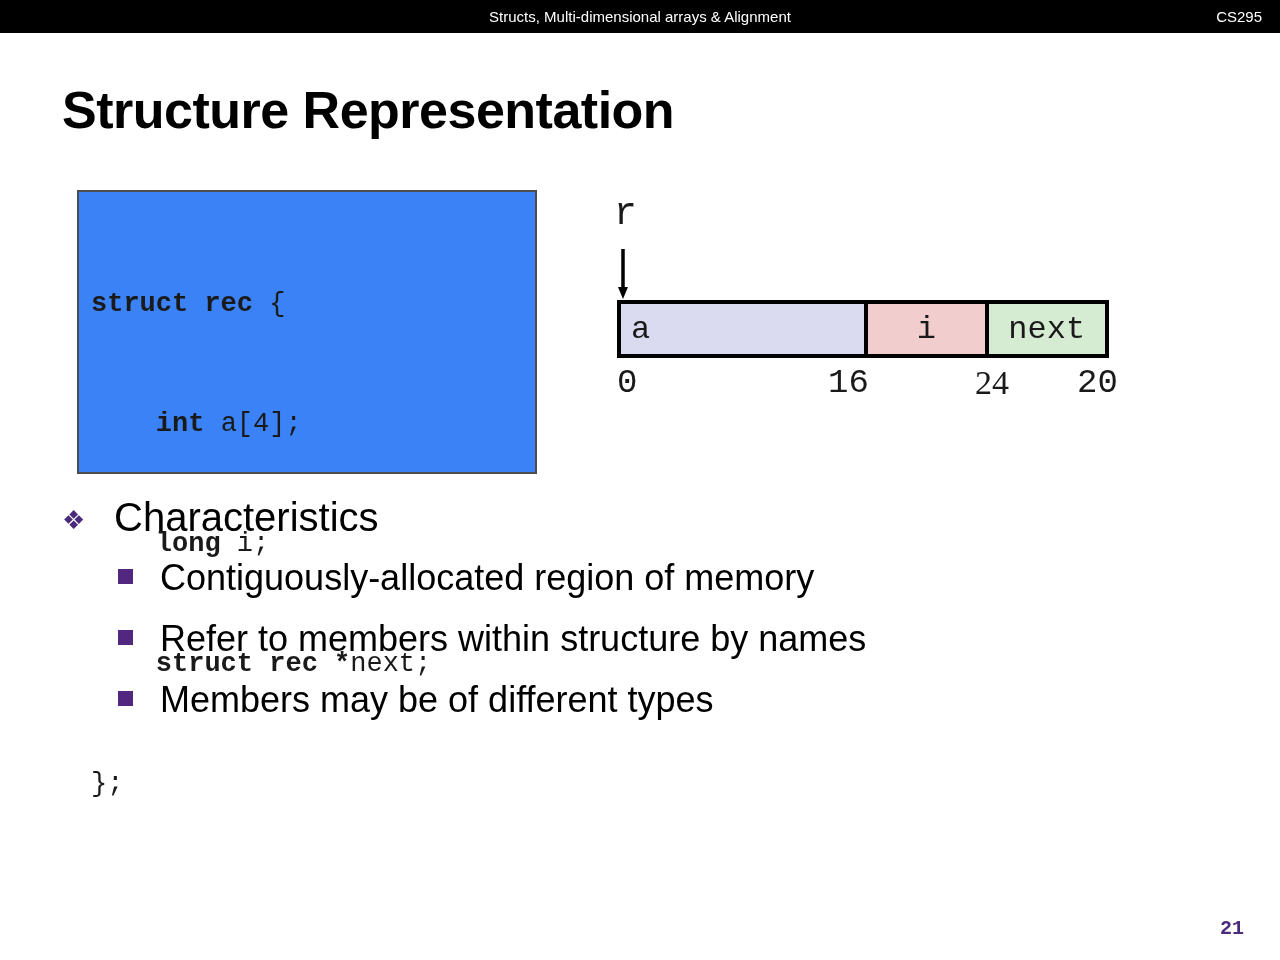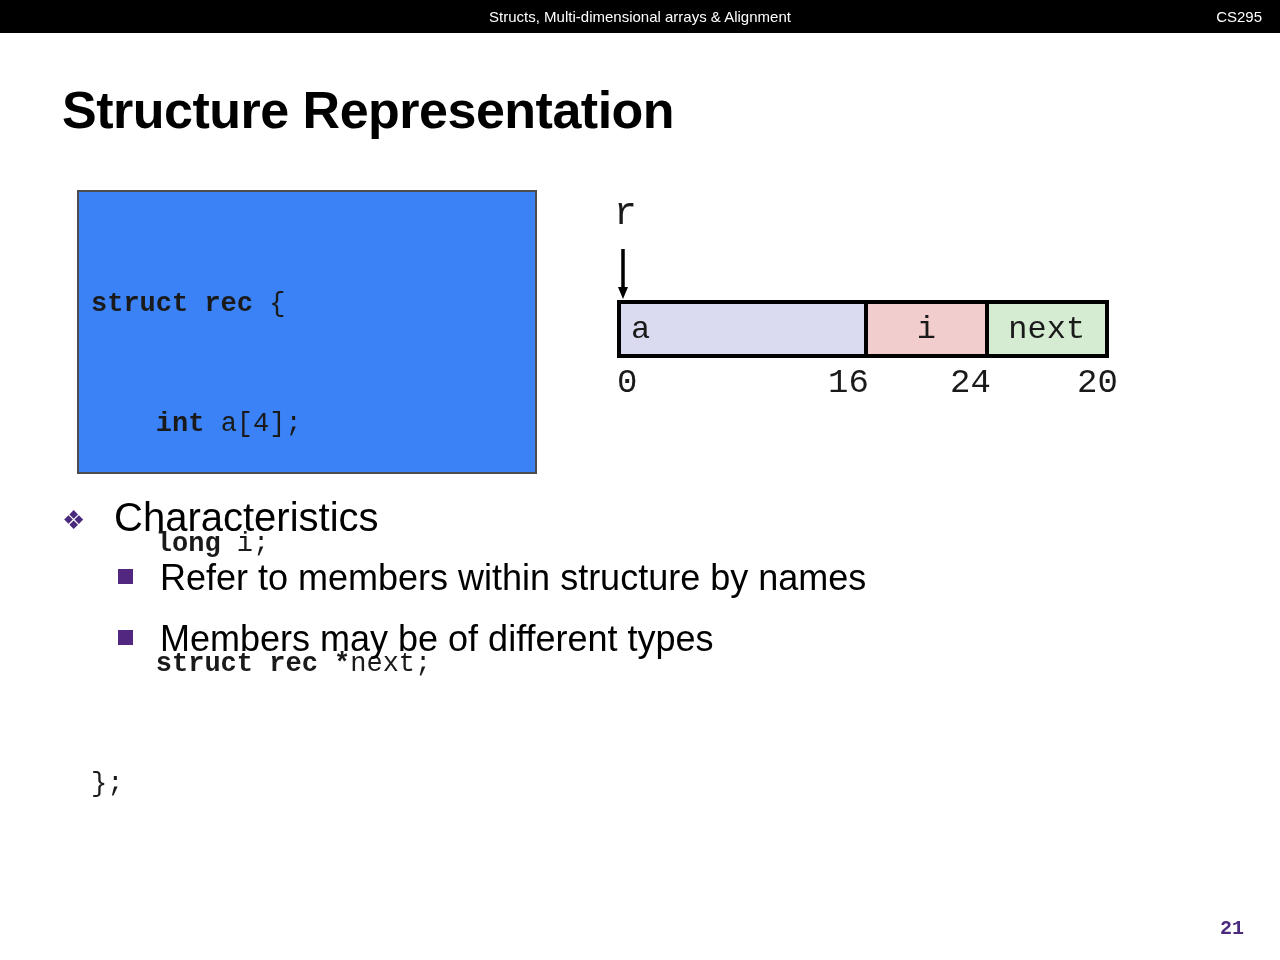--- a/index.html
+++ b/index.html
@@ -140,21 +140,21 @@
     position: absolute;
     top: 0;
     font-family: "Liberation Mono", "DejaVu Sans Mono", monospace;
     font-size: 34px;
     line-height: 40px;
     color: #1a1a1a;
     white-space: nowrap;
   }
   .offset.o0  { left: 17px; }
   .offset.o16 { left: 228px; }
-  .offset.o24 { left: 350px; }
+  .offset.o24 { left: 375px; font-family: Liberation Serif, serif; }
   .offset.o32 { left: 477px; }
 
   
   #bullets {
     position: absolute;
     left: 62px;
     top: 495px;
     width: 1150px;
   }
   .bullet-l1 {
@@ -258,20 +258,24 @@
 
 </div>
 
 <div id="bullets">
 
   <div class="bullet-l1">
     <span class="marker">❖</span>
     <span class="btext">Characteristics</span>
   </div>
 
+  <div class="bullet-l2">
+    <span class="marker-sq"><span class="sq"></span></span>
+    <span class="btext">Contiguously-allocated region of memory</span>
+  </div>
 
   <div class="bullet-l2">
     <span class="marker-sq"><span class="sq"></span></span>
     <span class="btext">Refer to members within structure by names</span>
   </div>
 
   <div class="bullet-l2">
     <span class="marker-sq"><span class="sq"></span></span>
     <span class="btext">Members may be of different types</span>
   </div>

